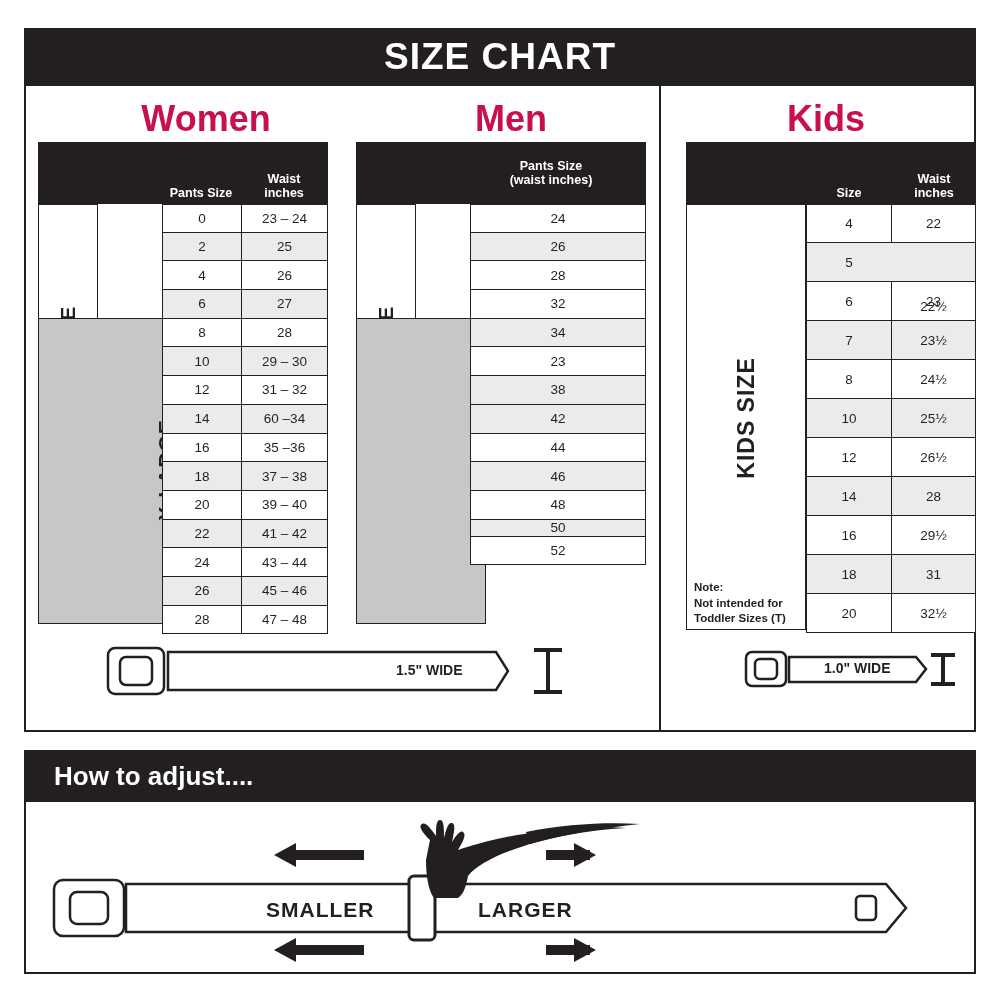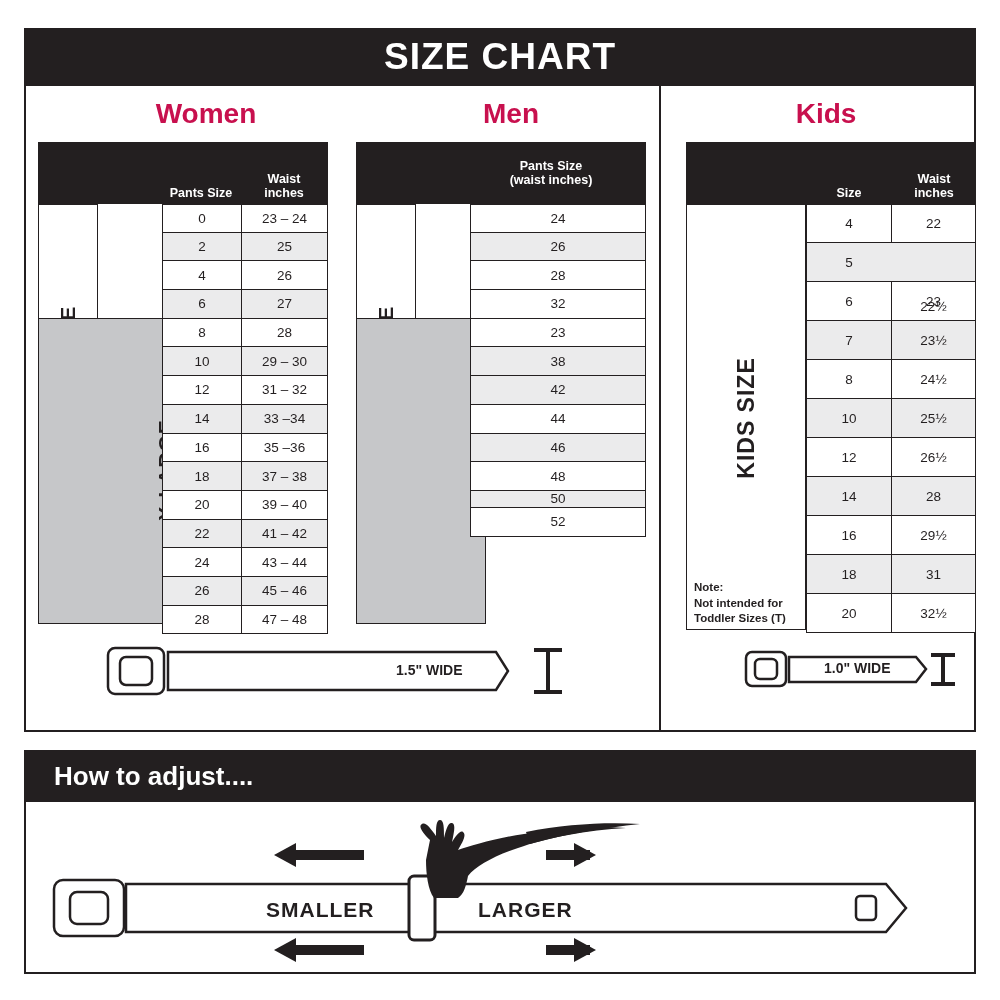--- a/index.html
+++ b/index.html
@@ -39,21 +39,21 @@
   
   #charts-panel {
     left: 24px; top: 86px;
     width: 952px; height: 646px;
     border-top: none;
   }
   .col-heading {
     position: absolute;
     color: #c8104e;
     font-weight: bold;
-    font-size: 28px;
+    font-size: 36px;
     text-align: center;
   }
   .vdiv {
     position: absolute;
     width: 2px;
     background: #231f20;
   }
 
   
   .tbl-header {
@@ -204,21 +204,21 @@
         <div class="row alt" style="height: 28.7px;">
           <div class="cell" style="width: 78px;">10</div>
           <div class="cell" style="width: 86px;">29 – 30</div>
         </div>
         <div class="row plain" style="height: 28.7px;">
           <div class="cell" style="width: 78px;">12</div>
           <div class="cell" style="width: 86px;">31 – 32</div>
         </div>
         <div class="row alt" style="height: 28.7px;">
           <div class="cell" style="width: 78px;">14</div>
-          <div class="cell" style="width: 86px;">33 –34</div>
+          <div class="cell" style="width: 86px;">60 –34</div>
         </div>
         <div class="row plain" style="height: 28.7px;">
           <div class="cell" style="width: 78px;">16</div>
           <div class="cell" style="width: 86px;">35 –36</div>
         </div>
         <div class="row alt" style="height: 28.7px;">
           <div class="cell" style="width: 78px;">18</div>
           <div class="cell" style="width: 86px;">37 – 38</div>
         </div>
         <div class="row plain" style="height: 28.7px;">
@@ -261,20 +261,23 @@
           <div class="cell" style="width: 174px;">24</div>
         </div>
         <div class="row alt" style="height: 28.7px;">
           <div class="cell" style="width: 174px;">26</div>
         </div>
         <div class="row plain" style="height: 28.7px;">
           <div class="cell" style="width: 174px;">28</div>
         </div>
         <div class="row plain" style="height: 28.7px;">
           <div class="cell" style="width: 174px;">32</div>
+        </div>
+        <div class="row alt" style="height: 28.7px;">
+          <div class="cell" style="width: 174px;">34</div>
         </div>
         <div class="row plain" style="height: 28.7px;">
           <div class="cell" style="width: 174px;">23</div>
         </div>
         <div class="row alt" style="height: 28.7px;">
           <div class="cell" style="width: 174px;">38</div>
         </div>
         <div class="row alt" style="height: 28.7px;">
           <div class="cell" style="width: 174px;">42</div>
         </div>

